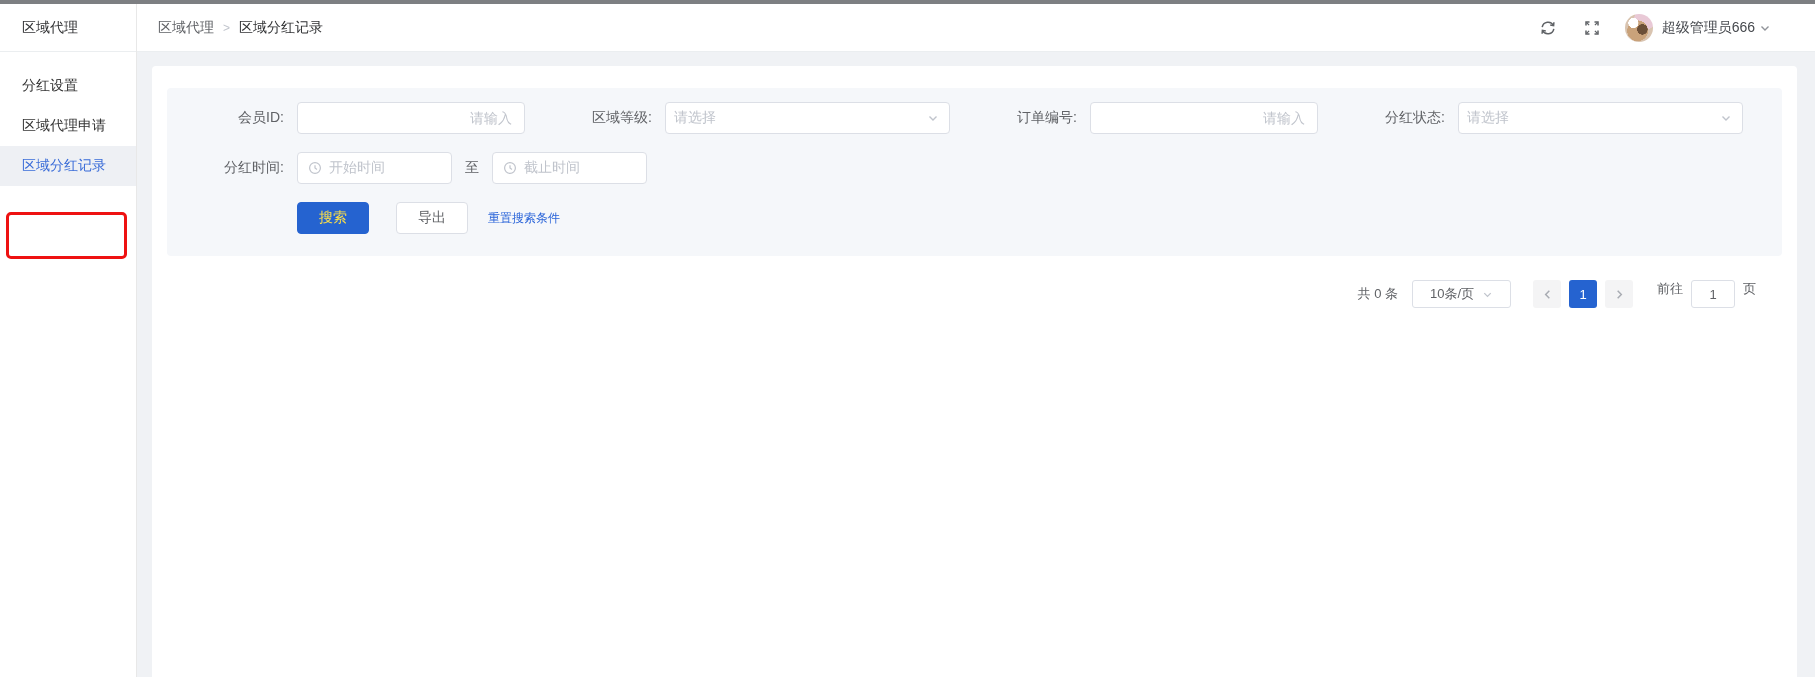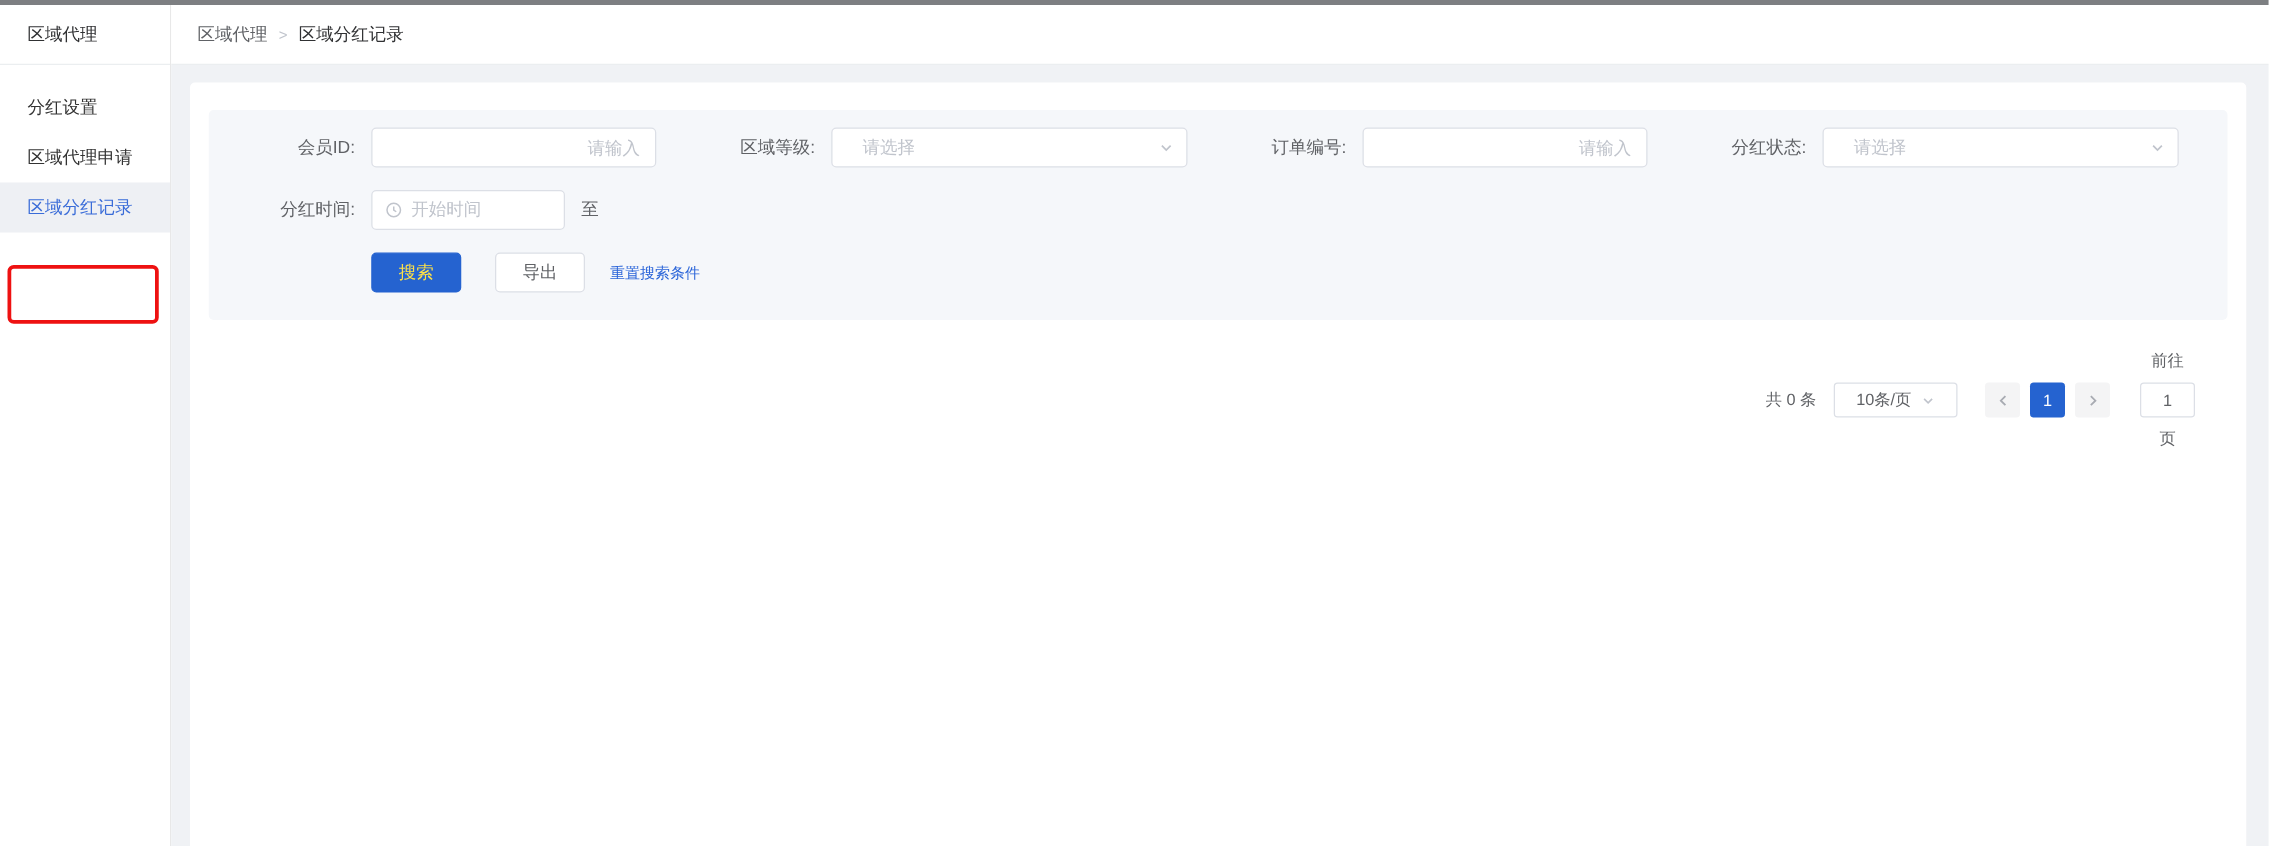--- a/index.html
+++ b/index.html
@@ -50,21 +50,21 @@
   .f-group { display:flex; align-items:center; margin-left:40px; }
   .f-group:first-child { margin-left:0; }
   .f-label { width:130px; text-align:right; padding-right:13px; color:#606266; flex:0 0 auto; }
   .f-label.w100 { width:100px; }
   .ipt { height:32px; background:#fff; border:1px solid #dcdfe6; border-radius:4px;
     padding:0 12px; font-size:14px; color:#606266; outline:none;
     font-family:"Liberation Sans","DejaVu Sans",sans-serif;text-align:right; }
   .ipt::placeholder { color:#c0c4cc; }
   .w228 { width:228px; }
   .sel { width:285px; height:32px; background:#fff; border:1px solid #dcdfe6; border-radius:4px;
-    display:flex; align-items:center; justify-content:space-between; padding:0 10px 0 24px; cursor:pointer; }
+    display:flex; align-items:center; justify-content:space-between; padding:0 10px 0 8px; cursor:pointer; }
   .sel .ph { color:#c0c4cc; }
   .sel .chev2 { width:12px; height:12px; color:#c0c4cc; }
   .date-ipt { width:155px; height:32px; background:#fff; border:1px solid #dcdfe6; border-radius:4px;
     display:flex; align-items:center; padding:0 10px; cursor:text; }
   .date-ipt .clock { width:14px; height:14px; color:#c0c4cc; margin-right:7px; flex:0 0 auto; }
   .date-ipt .ph { color:#c0c4cc;font-family:Liberation Serif, serif; }
   .sep-zhi { margin:0 13px; color:#606266; }
   .btn-row { padding-left:130px; }
   .btn { height:32px; border-radius:4px; border:1px solid #dcdfe6; background:#fff; cursor:pointer;
     font-size:14px; color:#606266; padding:0 21px;
@@ -89,21 +89,21 @@
     padding-right:26px; font-size:13px; color:#606266; }
   .pg-total { margin-right:14px; }
   .pg-size { width:99px; height:28px; border:1px solid #dcdfe6; border-radius:3px; background:#fff;
     display:flex; align-items:center; justify-content:center; gap:8px; cursor:pointer; margin-right:22px; }
   .pg-size .chev2 { width:11px; height:11px; color:#c0c4cc; }
   .pg-btn { width:28px; height:28px; border-radius:3px; background:#f4f4f5; border:none;
     display:flex; align-items:center; justify-content:center; cursor:pointer; color:#a8abb2; }
   .pg-btn svg { width:11px; height:11px; }
   .pg-cur { width:28px; height:28px; border-radius:3px; background:#2563d0; color:#fff;
     display:flex; align-items:center; justify-content:center; margin:0 8px; font-size:13px; cursor:default; }
-  .pg-goto { display:flex; align-items:center; margin-left:24px; gap:8px;flex-direction:column; }
+  .pg-goto { display:flex; align-items:flex-start; margin-left:24px; gap:8px; }
   .pg-input { width:44px; height:28px; border:1px solid #dcdfe6; border-radius:3px; text-align:center;
     font-size:13px; color:#606266; outline:none;
     font-family:"Liberation Sans","DejaVu Sans",sans-serif; }
 </style>
 </head>
 <body>
 
 <div class="top-strip"></div>
 
 <div class="layout">
@@ -125,20 +125,42 @@
   </aside>
 
   <div class="right-col">
 
     <header class="topbar">
       <div class="breadcrumb">
         <span class="crumb-1">区域代理</span>
         <span class="crumb-sep">&gt;</span>
         <span class="crumb-2">区域分红记录</span>
       </div>
+      <div class="topbar-right">
+        <svg class="tb-icon" viewBox="0 0 18 18" fill="none" stroke="currentColor" stroke-width="1.5">
+          <path d="M14.5 6.5 A6 6 0 0 0 3.2 8.2"></path>
+            <path d="M3.5 11.5 A6 6 0 0 0 14.8 9.8"></path>
+          <path d="M14.9 3.2 L14.6 6.7 L11.2 6.1" fill="none"></path>
+            <path d="M3.1 14.8 L3.4 11.3 L6.8 11.9" fill="none"></path>
+        </svg>
+        <svg class="tb-icon" viewBox="0 0 18 18" fill="none" stroke="currentColor" stroke-width="1.5">
+          <path d="M3 6.5 V3 h3.5"></path>
+            <path d="M11.5 3 H15 v3.5"></path>
+            <path d="M15 11.5 V15 h-3.5"></path>
+            <path d="M6.5 15 H3 v-3.5"></path>
+          <path d="M3.5 3.5 l2.6 2.6 M14.5 3.5 l-2.6 2.6 M14.5 14.5 l-2.6 -2.6 M3.5 14.5 l2.6 -2.6" stroke-width="1.2"></path>
+        </svg>
+        <div class="avatar"></div>
+        <div class="user-name">
+          <span>超级管理员666</span>
+          <svg class="chev" viewBox="0 0 12 12" fill="none" stroke="currentColor" stroke-width="1.4">
+              <path d="M2.5 4.5 L6 8 L9.5 4.5"></path>
+            </svg>
+        </div>
+      </div>
     </header>
 
     <div class="main-bg">
       <div class="card">
 
         <section class="filter-panel">
           <div class="f-row">
             <div class="f-group">
               <label class="f-label">会员ID:</label>
               <input class="ipt w228" placeholder="请输入" style="">
@@ -171,20 +193,27 @@
             <div class="f-group">
               <label class="f-label">分红时间:</label>
               <div class="date-ipt">
                 <svg class="clock" viewBox="0 0 14 14" fill="none" stroke="currentColor" stroke-width="1.2">
                     <circle cx="7" cy="7" r="5.4"></circle>
                     <path d="M7 4.2 V7 l2 1.4"></path>
                   </svg>
                 <span class="ph">开始时间</span>
               </div>
               <span class="sep-zhi">至</span>
+              <div class="date-ipt">
+                <svg class="clock" viewBox="0 0 14 14" fill="none" stroke="currentColor" stroke-width="1.2">
+                    <circle cx="7" cy="7" r="5.4"></circle>
+                    <path d="M7 4.2 V7 l2 1.4"></path>
+                  </svg>
+                <span class="ph">截止时间</span>
+              </div>
             </div>
           </div>
 
           <div class="f-row btn-row">
             <button class="btn btn-primary">搜索</button>
             <button class="btn">导出</button>
             <button class="link-reset">重置搜索条件</button>
           </div>
         </section>
 

